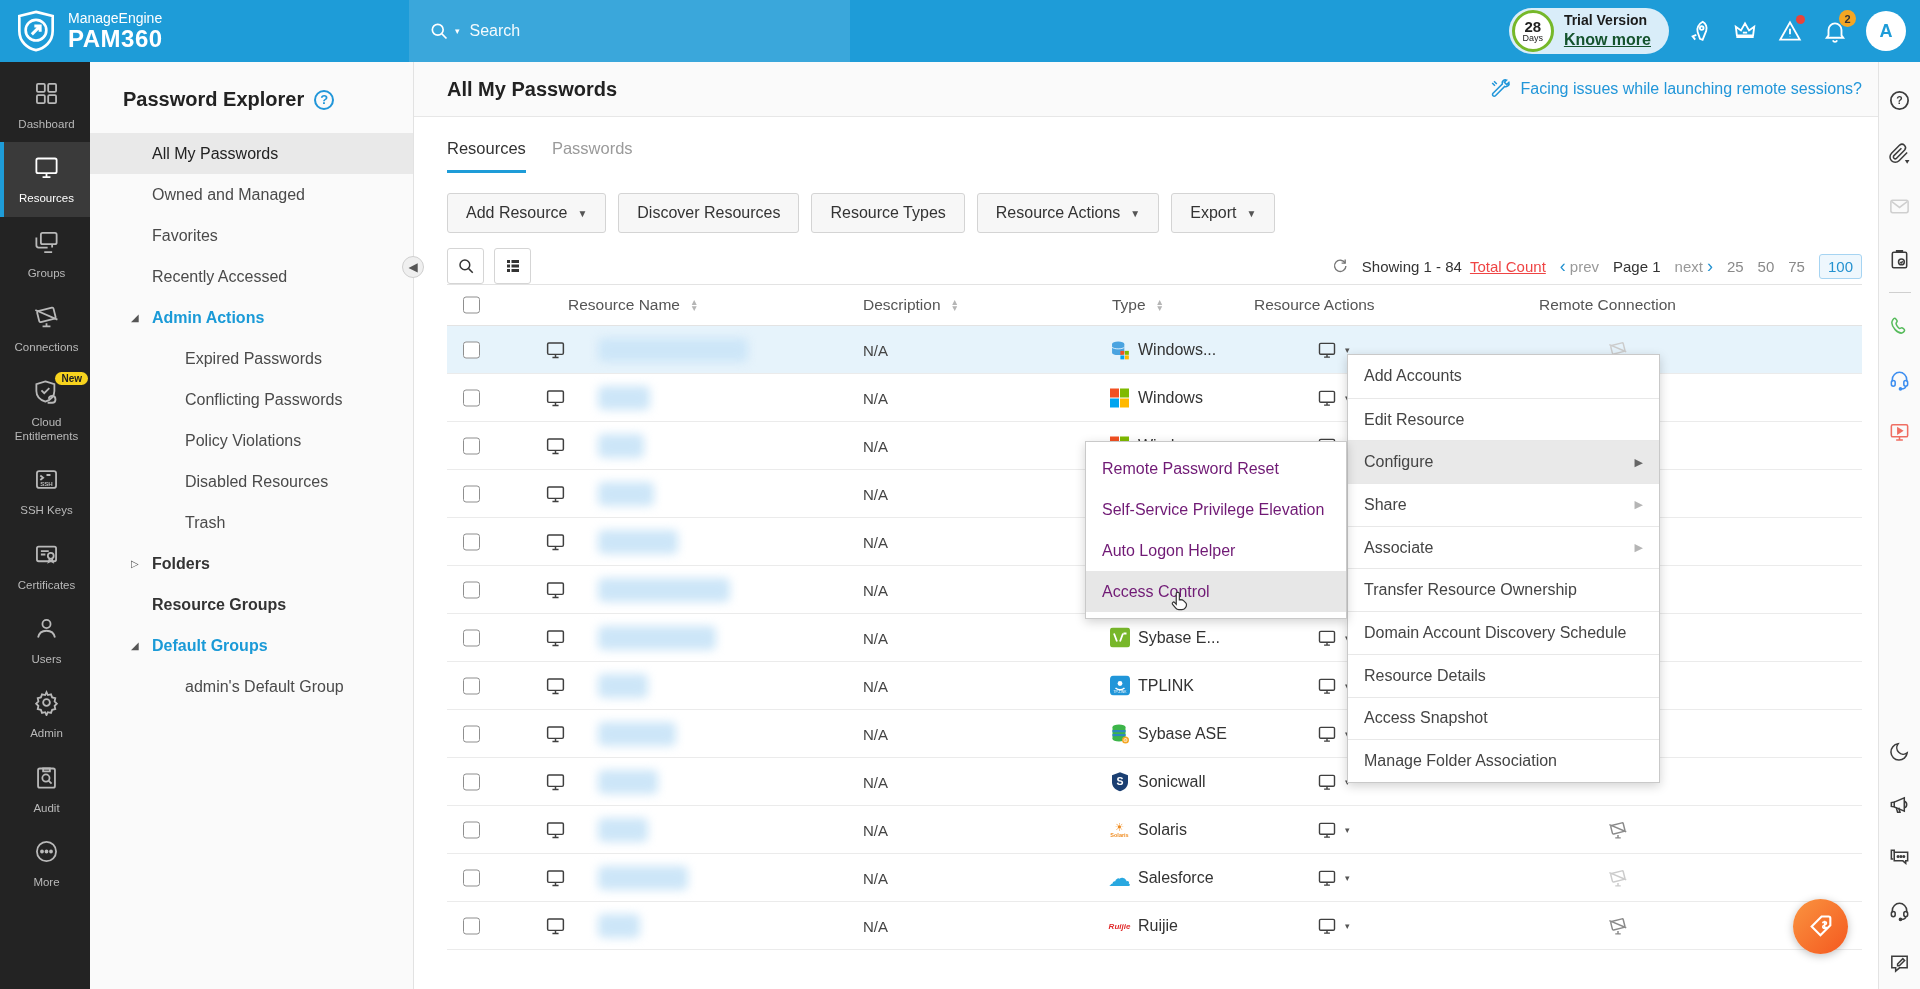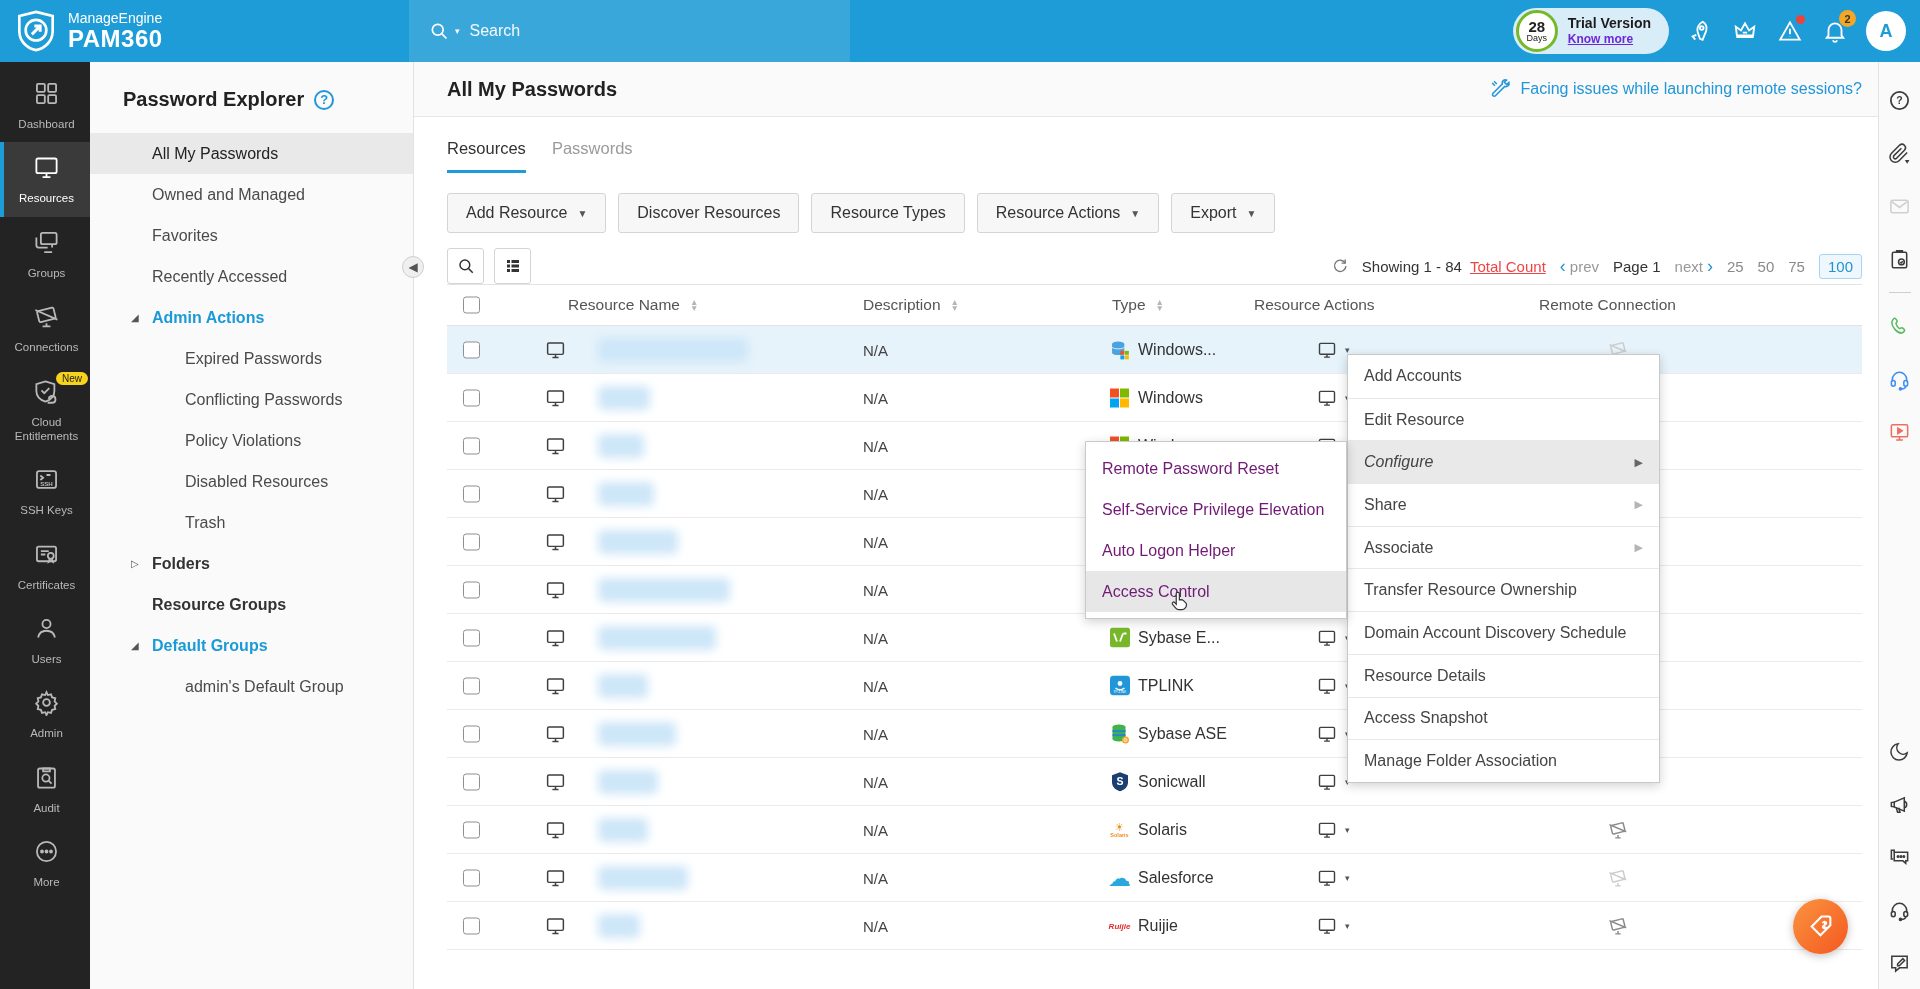--- a/index.html
+++ b/index.html
@@ -16,35 +16,35 @@
   .searchbox { width:441px; height:62px; background:#3aa7db; display:flex; align-items:center; gap:10px; padding:0 20px; color:#fff; }
   .searchbox .caret { font-size:9px; margin-left:-4px; }
   .search-text { font-size:16px; color:#fff; opacity:.95; }
   .topbar-right { margin-left:auto; display:flex; align-items:center; gap:17px; padding-right:14px; }
   .trial { display:flex; align-items:center; gap:10px; background:#d9edf9; border-radius:26px; padding:3px 18px 3px 3px; height:46px; }
   .trial-circle { width:42px; height:42px; border-radius:50%; background:#fff; border:3px solid #76b82a; display:flex; flex-direction:column; align-items:center; justify-content:center; line-height:1; }
   .trial-days-num { font-size:15px; font-weight:bold; color:#222; }
   .trial-days-lbl { font-size:9px; color:#222; }
   .trial-texts { display:flex; flex-direction:column; line-height:1.25; }
   .trial-title { font-size:14px; font-weight:bold; color:#1b1b1b; }
-  .trial-link { font-size:12px; font-weight:bold; color:#6d28d9; text-decoration:underline; }
+  .trial-link { font-size:16px; font-weight:bold; color:#14532d; text-decoration:underline; }
   .tb-ic { position:relative; width:28px; height:28px; color:#fff; display:flex; align-items:center; justify-content:center; }
   .tb-ic svg { width:26px; height:26px; }
   .dot-red { position:absolute; top:-2px; right:-1px; width:9px; height:9px; border-radius:50%; background:#e8443a; }
   .badge-num { position:absolute; top:-7px; right:-7px; min-width:17px; height:17px; border-radius:50%; background:#f5a623; color:#333; font-size:11px; font-weight:bold; display:flex; align-items:center; justify-content:center; }
   .avatar { width:40px; height:40px; border-radius:50%; background:#fff; color:#1e9cd8; font-size:18px; font-weight:bold; display:flex; align-items:center; justify-content:center; }
 
   
   .leftrail { position:absolute; left:0; top:62px; width:93px; height:927px; background:#232323; display:flex; flex-direction:column; padding-top:6px; }
   .rail-item { position:relative; display:flex; flex-direction:column; align-items:center; gap:6px; padding:12px 2px 11px; color:#b9b9b9; }
   .rail-item svg { width:27px; height:27px; }
   .rail-item .rail-label { font-size:11.5px; text-align:center; line-height:1.25; }
   .rail-item.active { background:#3a3a3a; color:#fff; }
   .rail-item.active::before { content:""; position:absolute; left:0; top:0; bottom:0; width:4px; background:#1e9cd8; }
-  .rail-badge { position:absolute; top:6px; right:5px; background:#f7d31e; color:#222; font-size:10px; font-weight:normal; border-radius:8px; padding:1px 6px; }
+  .rail-badge { position:absolute; top:6px; right:5px; background:#f7d31e; color:#222; font-size:10px; font-weight:bold; border-radius:8px; padding:1px 6px; }
 
   
   .explorer { position:absolute; left:90px; top:62px; width:324px; height:927px; background:#fafafa; border-right:1px solid #e2e2e2; }
   .exp-title { display:flex; align-items:center; gap:10px; padding:26px 0 22px 33px; font-size:20px; font-weight:bold; color:#222; }
   .help-bubble { width:20px; height:20px; border-radius:50%; border:2px solid #2196d9; color:#2196d9; font-size:13px; font-weight:bold; display:flex; align-items:center; justify-content:center; }
   .exp-item { position:relative; height:41px; display:flex; align-items:center; font-size:16px; color:#4a4a4a; padding-left:62px; }
   .exp-item.lvl1 { padding-left:95px; }
   .exp-item.selected { background:#e9e9e9; color:#222; }
   .exp-item.bold { font-weight:bold; color:#333; }
   .exp-item.blue { color:#1a9ad7; font-weight:bold; }
@@ -104,21 +104,21 @@
   .ticon { width:21px; height:21px; display:flex; align-items:center; justify-content:center; }
   .c-actions { left:870px; color:#3f3f3f; gap:2px; } .c-actions svg { width:20px; height:20px; } .c-actions .caret { font-size:9px; color:#555; }
   .c-remote { left:1160px; color:#8a8a8a; } .c-remote svg { width:22px; height:22px; }
   .c-remote.muted { color:#cccccc; }
   .win4 { display:grid; grid-template-columns:9px 9px; grid-template-rows:9px 9px; gap:1px; }
 
   
   .ctxmenu { position:absolute; left:1347px; top:354px; width:313px; background:#fff; border:1px solid #c9c9c9; box-shadow:0 3px 10px rgba(0,0,0,.18); z-index:60; }
   .ctx-item { position:relative; height:42.7px; display:flex; align-items:center; padding:0 16px; font-size:16px; color:#444; border-top:1px solid #e8e8e8; }
   .ctx-item:first-child { border-top:none; }
-  .ctx-item.hl { background:#e9e9e9;font-style:italic; }
+  .ctx-item.hl { background:#e9e9e9; }
   .ctx-arrow { margin-left:auto; font-size:11px; color:#b5b5b5; }
   .ctx-item.hl .ctx-arrow { color:#666; }
   .submenu { position:absolute; left:1085px; top:441px; width:262px; background:#fff; border:1px solid #c9c9c9; box-shadow:0 3px 10px rgba(0,0,0,.18); z-index:61; padding:6px 0; }
   .sub-item { height:41px; display:flex; align-items:center; padding:0 16px; font-size:16px; color:#701a75; }
   .sub-item.hl { background:#e7e7e7; }
   .cursor-hand { position:absolute; left:84px; top:148px; width:22px; height:22px; z-index:70; }
 
   
   .fab { position:absolute; left:1793px; top:899px; width:55px; height:55px; border-radius:50%; background:linear-gradient(135deg,#fa9440,#f4581f); display:flex; align-items:center; justify-content:center; box-shadow:0 2px 8px rgba(0,0,0,.25); z-index:55; }
   .fab svg { width:28px; height:28px; }

